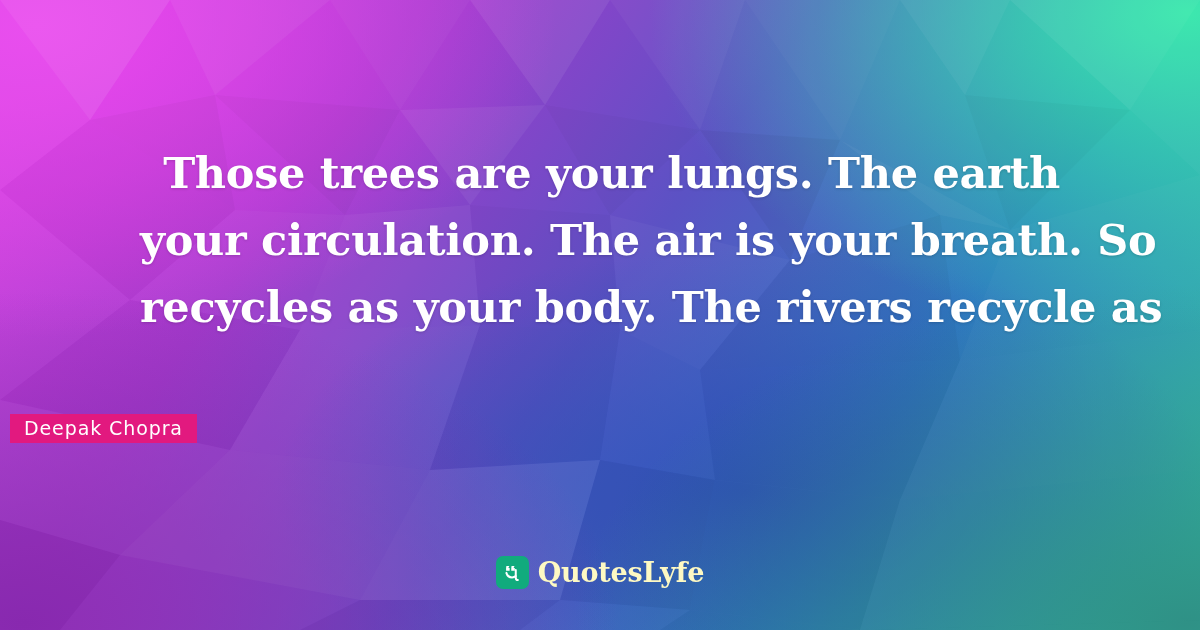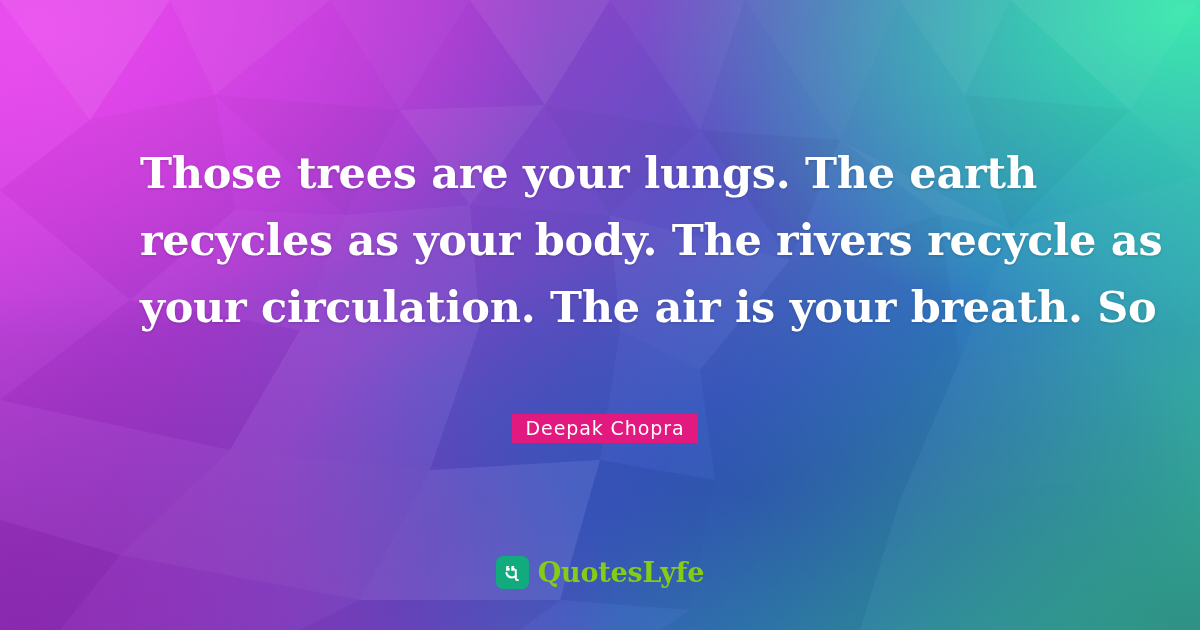--- a/index.html
+++ b/index.html
@@ -33,41 +33,40 @@
       radial-gradient(ellipse 85% 90% at 99% 99%, #2b8f84 0%, rgba(43,143,132,0) 60%),
       radial-gradient(ellipse 60% 60% at 62% 78%, #3150bb 0%, rgba(49,80,187,0) 65%),
       linear-gradient(125deg, #d93ee2 0%, #a43bcd 26%, #5b52c4 50%, #2f7fc0 72%, #2fc6a2 100%);
   }
 
   
   #quote-wrap {
     position:absolute;
     left:0; right:0;
     top:140px;
-    text-align:left;
+    text-align:right;
     padding:0 140px;
   }
   .quote-line {
     display:block;
     font-family:"DejaVu Serif", "Liberation Serif", serif;
     font-weight:700;
     font-size:43px;
     line-height:67px;
     color:#ffffff;
     letter-spacing:-0.3px;
     white-space:nowrap;
     text-shadow:0 1px 3px rgba(0,0,0,0.16);
   }
 
   
   #author-row {
     position:absolute;
     left:10px; right:0;
     top:414px;
-    text-align:center;
   }
   #author-badge {
     display:inline-block;
     background:#e2197f;
     color:#ffffff;
     font-family:"DejaVu Sans", "Liberation Sans", sans-serif;
     font-size:19px;
     font-weight:400;
     letter-spacing:0.9px;
     padding:4px 14px 5px 14px;
@@ -92,21 +91,21 @@
     display:flex;
     align-items:center;
     justify-content:center;
     flex:0 0 auto;
   }
   #logo-mark svg { display:block; }
   #logo-text {
     font-family:"DejaVu Serif", "Liberation Serif", serif;
     font-weight:700;
     font-size:27px;
-    color:#84cc16;
+    color:#fef9c3;
     letter-spacing:-0.2px;
     line-height:33px;
     white-space:nowrap;
   }
 </style>
 </head>
 <body>
 
 <div id="card">
 
@@ -158,22 +157,22 @@
       <polygon points="120,555 360,600 300,630 60,630" fill="#ffffff" opacity="0.05"></polygon>
       <polygon points="360,600 560,600 520,630 300,630" fill="#000000" opacity="0.05"></polygon>
       <polygon points="560,600 690,610 660,630 520,630" fill="#ffffff" opacity="0.04"></polygon>
       <polygon points="690,610 860,630 660,630" fill="#000000" opacity="0.05"></polygon>
       <polygon points="1200,620 1200,630 860,630" fill="#ffffff" opacity="0.04"></polygon>
     </g>
   </svg>
 
   <div id="quote-wrap">
     <span class="quote-line">Those trees are your lungs. The earth</span>
+    <span class="quote-line">your circulation. The air is your breath. So</span>
     <span class="quote-line">recycles as your body. The rivers recycle as</span>
-    <span class="quote-line">your circulation. The air is your breath. So</span>
   </div>
 
   <div id="author-row">
     <span id="author-badge">Deepak Chopra</span>
   </div>
 
   <div id="logo-row">
     <span id="logo-mark">
       <svg width="23" height="23" viewBox="0 0 24 24" aria-hidden="true">
         <path d="M5.6 5.2h3.1l-1.0 2.0h1.3v3.0H5.3V7.6z" fill="#ffffff"></path>

